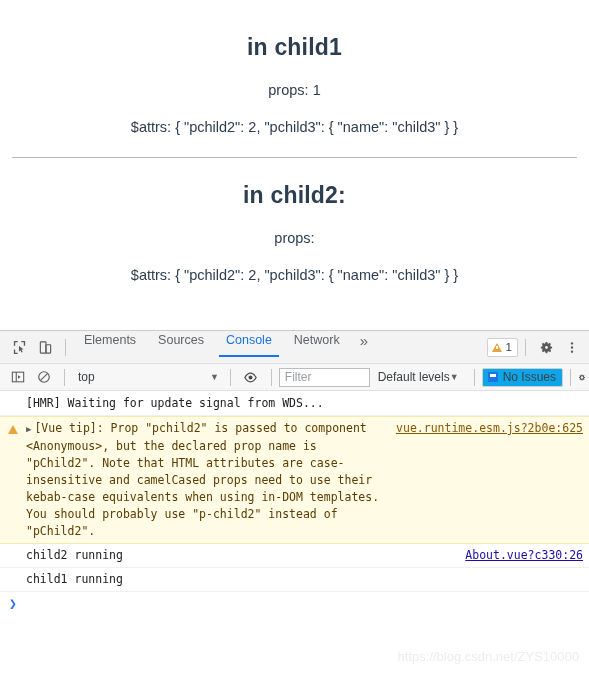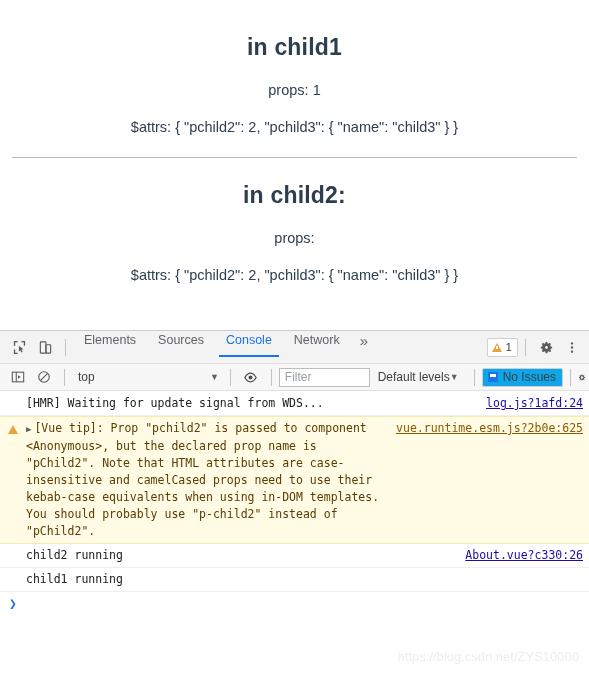--- a/index.html
+++ b/index.html
@@ -386,21 +386,20 @@
           <path fill="#5a5a5a" d="M14 8.9v-1.8l-1.6-.3a4.7 4.7 0 0 0-.5-1.2l.9-1.3-1.3-1.3-1.3.9a4.7 4.7 0 0 0-1.2-.5L8.9 2H7.1l-.3 1.4a4.7 4.7 0 0 0-1.2.5l-1.3-.9-1.3 1.3.9 1.3a4.7 4.7 0 0 0-.5 1.2L2 7.1v1.8l1.4.3c.1.4.3.8.5 1.2l-.9 1.3 1.3 1.3 1.3-.9c.4.2.8.4 1.2.5l.3 1.4h1.8l.3-1.4c.4-.1.8-.3 1.2-.5l1.3.9 1.3-1.3-.9-1.3c.2-.4.4-.8.5-1.2L14 8.9zM8 10.4A2.4 2.4 0 1 1 8 5.6a2.4 2.4 0 0 1 0 4.8z"></path>
         </svg>
       </div>
     </div>
 
     <div class="console-body">
 
       <div class="msg">
         <div class="gutter"></div>
         <div class="text">[HMR] Waiting for update signal from WDS...</div>
-        <div class="src">log.js?1afd:24</div>
       </div>
 
       <div class="msg warning">
         <div class="gutter">
           <span class="warn-tri"></span>
         </div>
         <div class="text"><span class="disc">▶</span><span>[Vue tip]: Prop "pchild2" is passed to component &lt;Anonymous&gt;, but the declared prop name is "pChild2". Note that HTML attributes are case-insensitive and camelCased props need to use their kebab-case equivalents when using in-DOM templates. You should probably use "p-child2" instead of "pChild2".</span></div>
         <div class="src">vue.runtime.esm.js?2b0e:625</div>
       </div>
 

